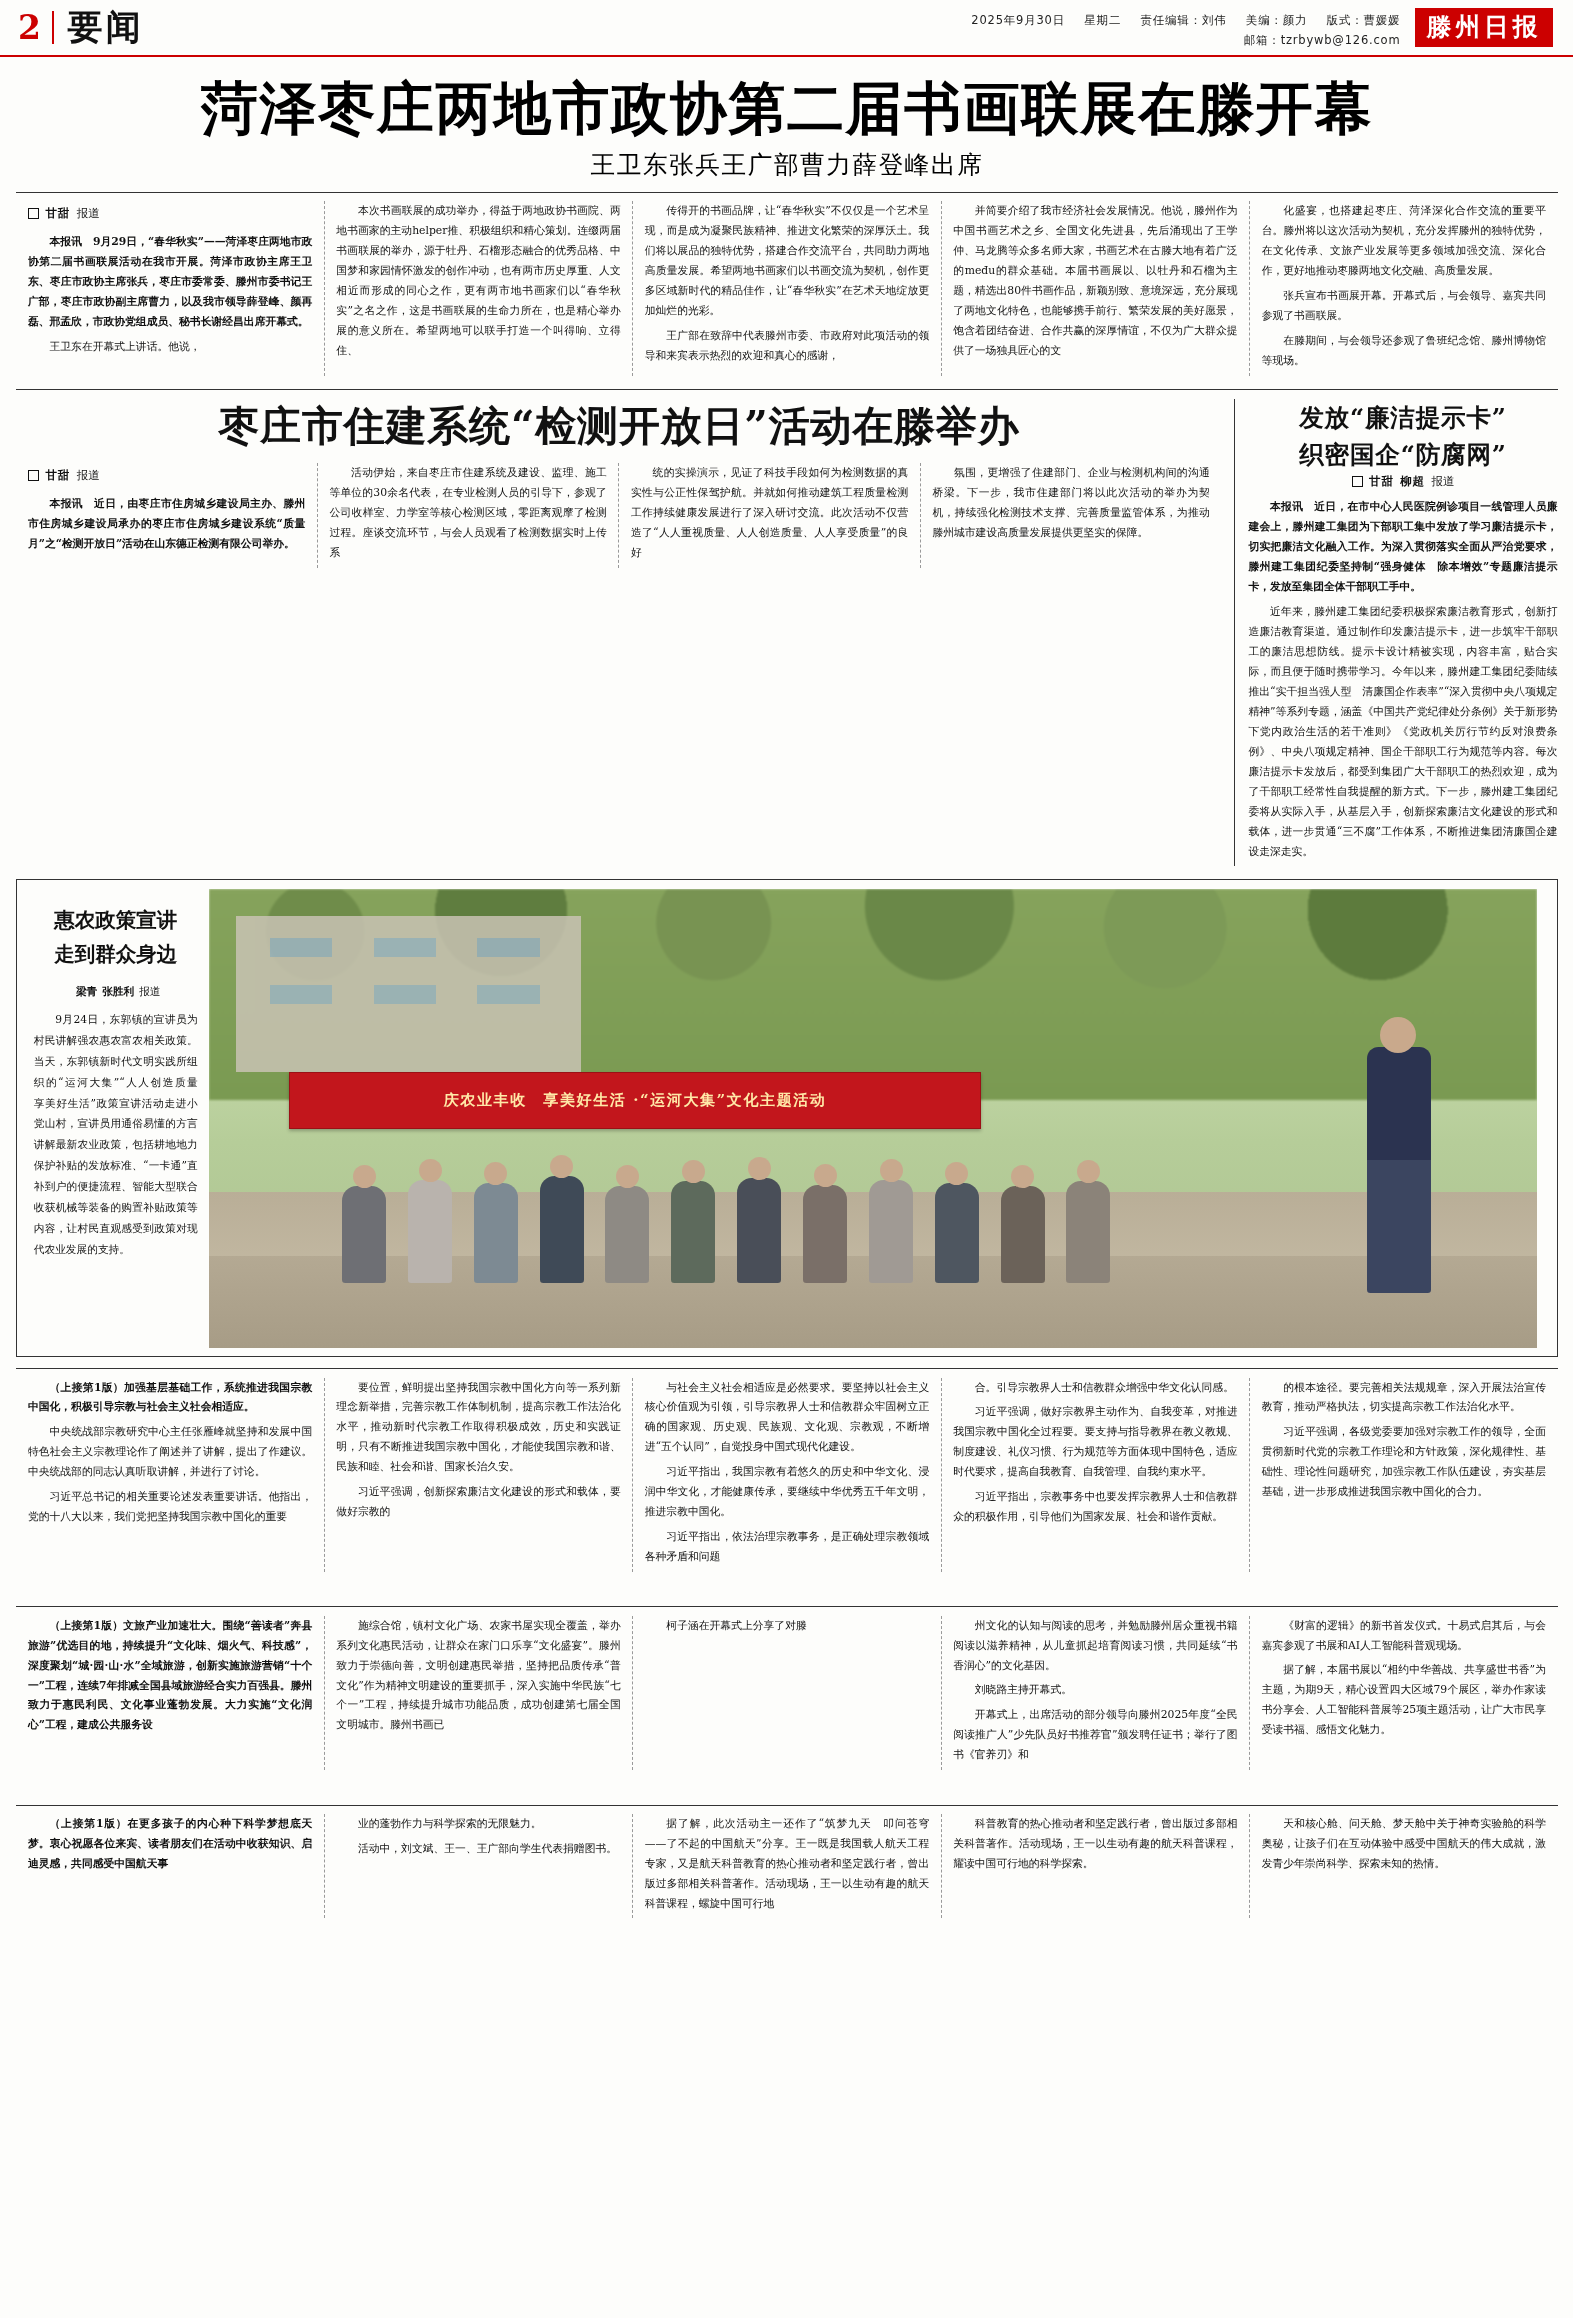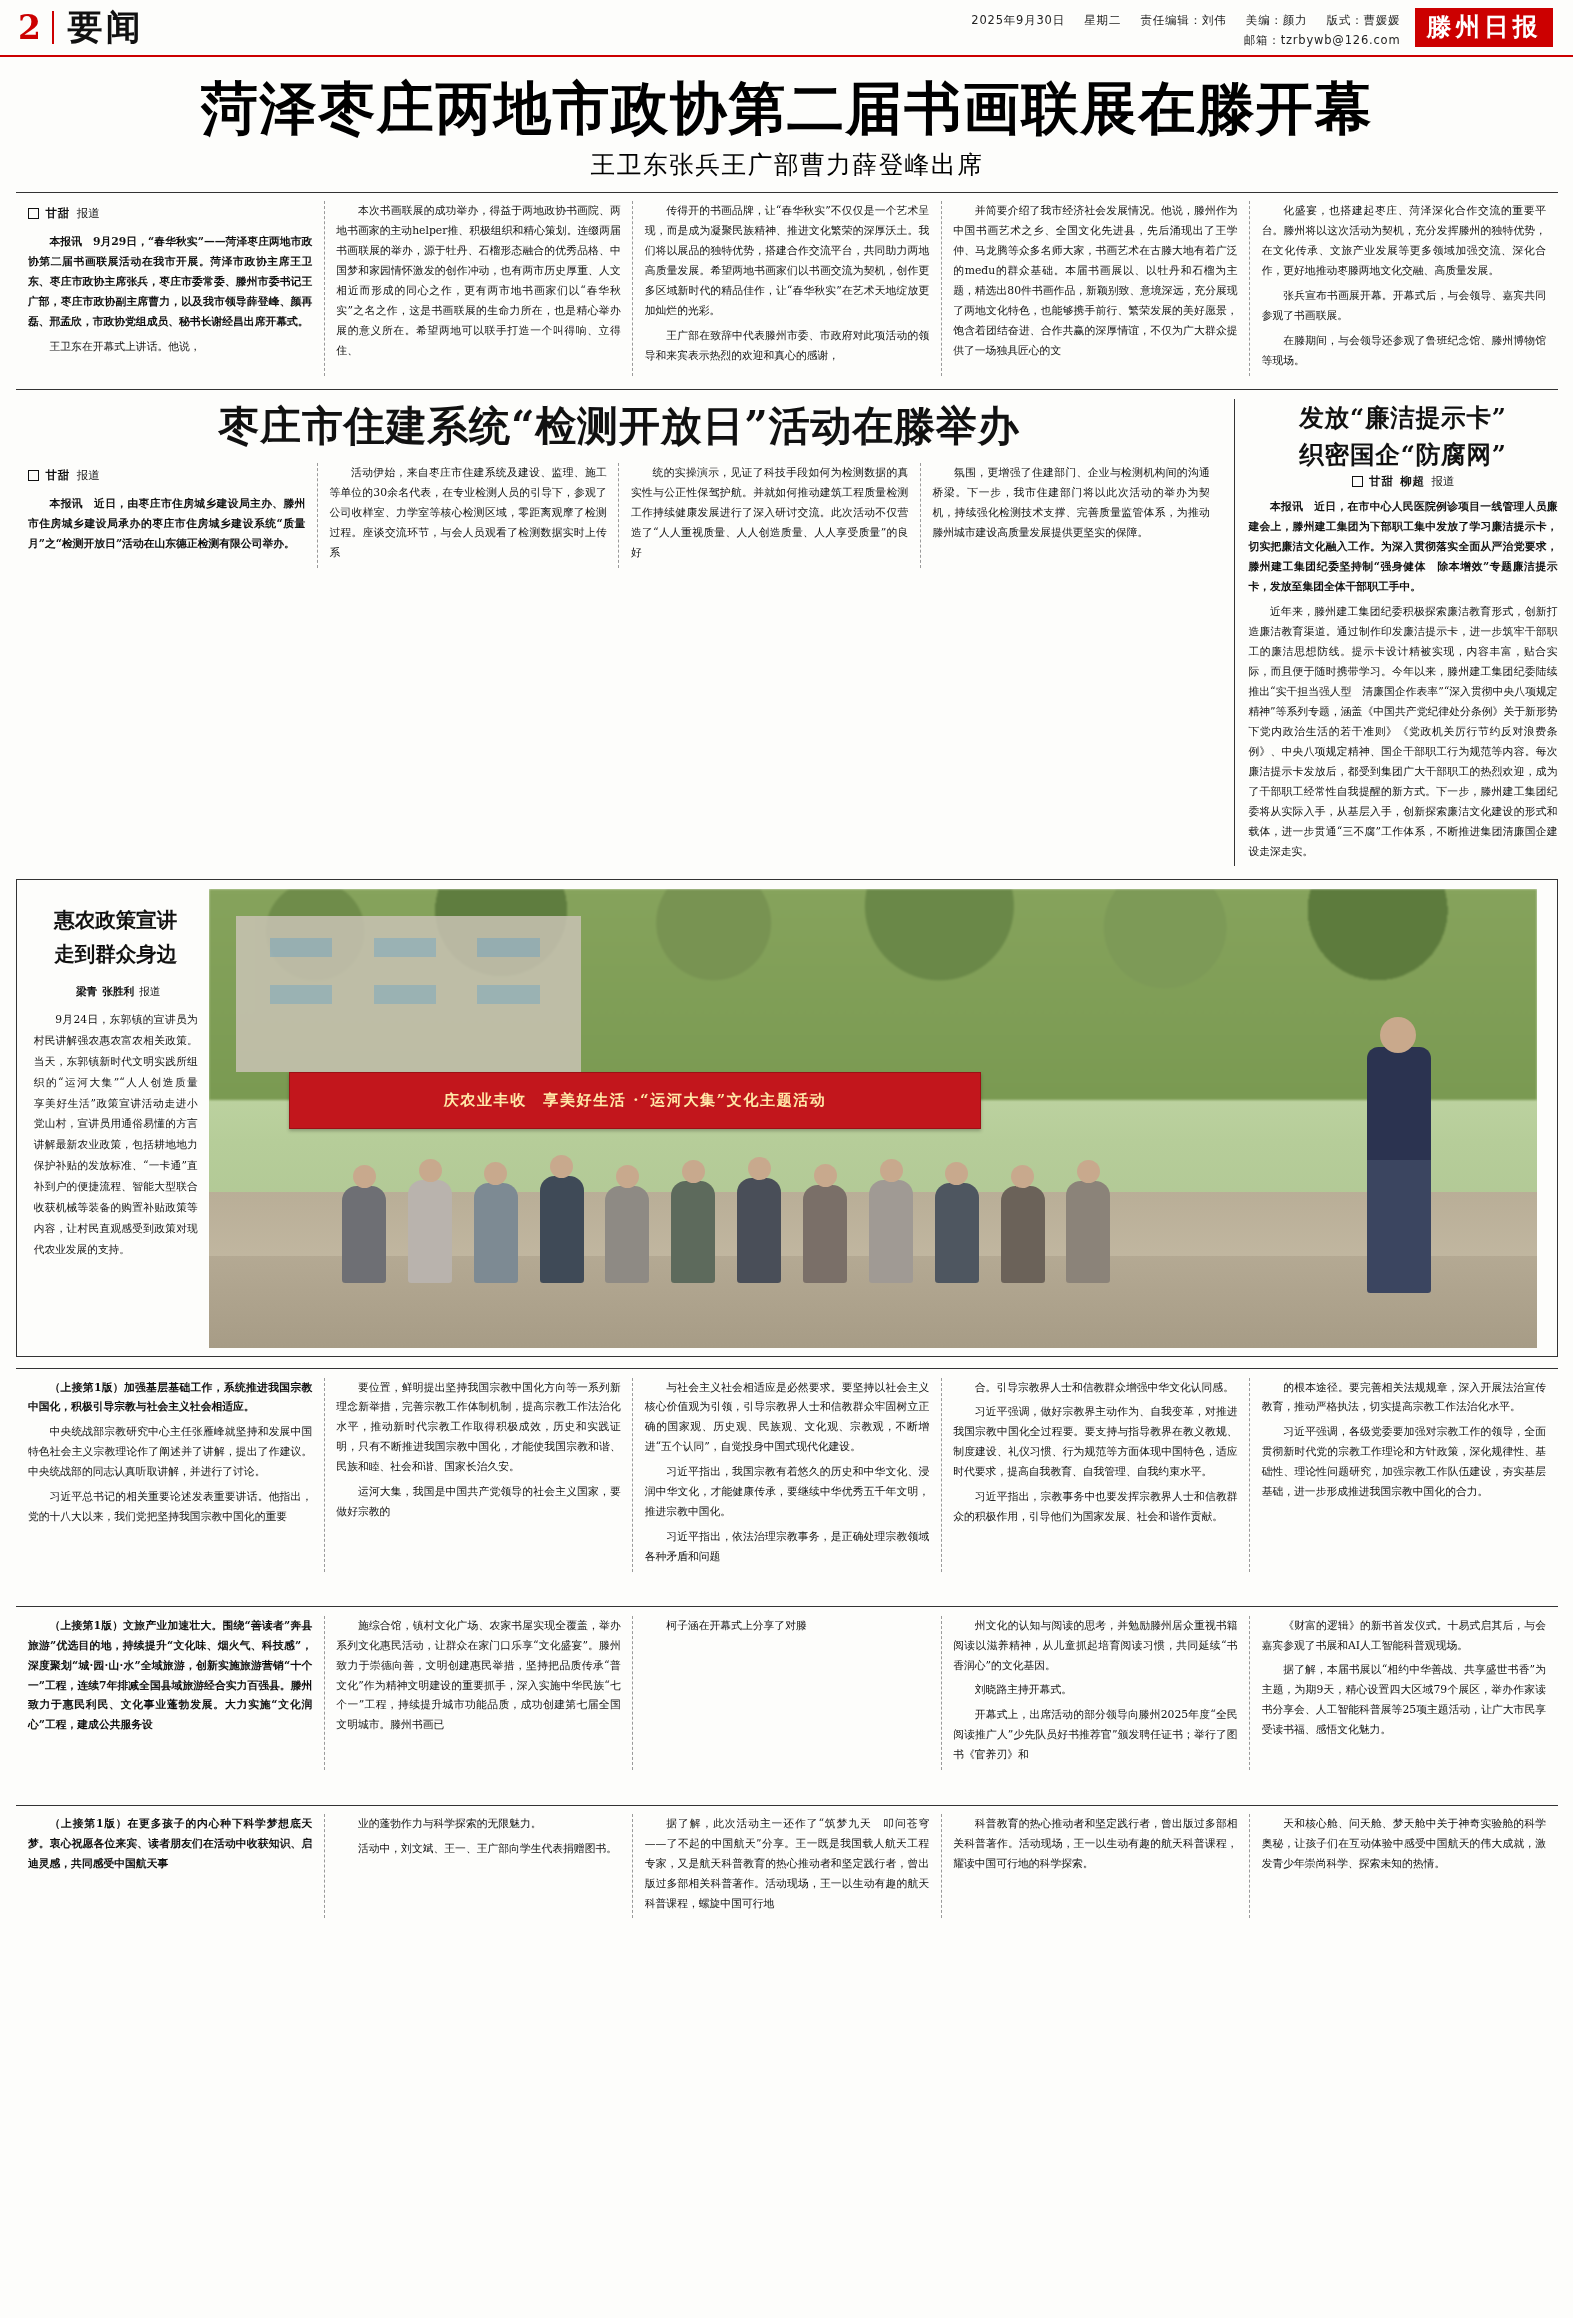--- a/index.html
+++ b/index.html
@@ -403,21 +403,21 @@
 
   <div class="bottom-sep"></div>
   <div class="bottom-cols">
     <div class="bcol">
       <p class="cont-tag">（上接第1版）加强基层基础工作，系统推进我国宗教中国化，积极引导宗教与社会主义社会相适应。</p>
       <p>中央统战部宗教研究中心主任张雁峰就坚持和发展中国特色社会主义宗教理论作了阐述并了讲解，提出了作建议。中央统战部的同志认真听取讲解，并进行了讨论。</p>
       <p>习近平总书记的相关重要论述发表重要讲话。他指出，党的十八大以来，我们党把坚持我国宗教中国化的重要</p>
     </div>
     <div class="bcol">
       <p>要位置，鲜明提出坚持我国宗教中国化方向等一系列新理念新举措，完善宗教工作体制机制，提高宗教工作法治化水平，推动新时代宗教工作取得积极成效，历史和实践证明，只有不断推进我国宗教中国化，才能使我国宗教和谐、民族和睦、社会和谐、国家长治久安。</p>
-      <p>运河大集，我国是中国共产党领导的社会主义国家，要做好宗教的</p>
+      <p>习近平强调，创新探索廉洁文化建设的形式和载体，要做好宗教的</p>
     </div>
     <div class="bcol">
       <p>与社会主义社会相适应是必然要求。要坚持以社会主义核心价值观为引领，引导宗教界人士和信教群众牢固树立正确的国家观、历史观、民族观、文化观、宗教观，不断增进“五个认同”，自觉投身中国式现代化建设。</p>
       <p>习近平指出，我国宗教有着悠久的历史和中华文化、浸润中华文化，才能健康传承，要继续中华优秀五千年文明，推进宗教中国化。</p>
       <p>习近平指出，依法治理宗教事务，是正确处理宗教领域各种矛盾和问题</p>
     </div>
     <div class="bcol">
       <p>合。引导宗教界人士和信教群众增强中华文化认同感。</p>
       <p>习近平强调，做好宗教界主动作为、自我变革，对推进我国宗教中国化全过程要。要支持与指导教界在教义教规、制度建设、礼仪习惯、行为规范等方面体现中国特色，适应时代要求，提高自我教育、自我管理、自我约束水平。</p>
       <p>习近平指出，宗教事务中也要发挥宗教界人士和信教群众的积极作用，引导他们为国家发展、社会和谐作贡献。</p>

